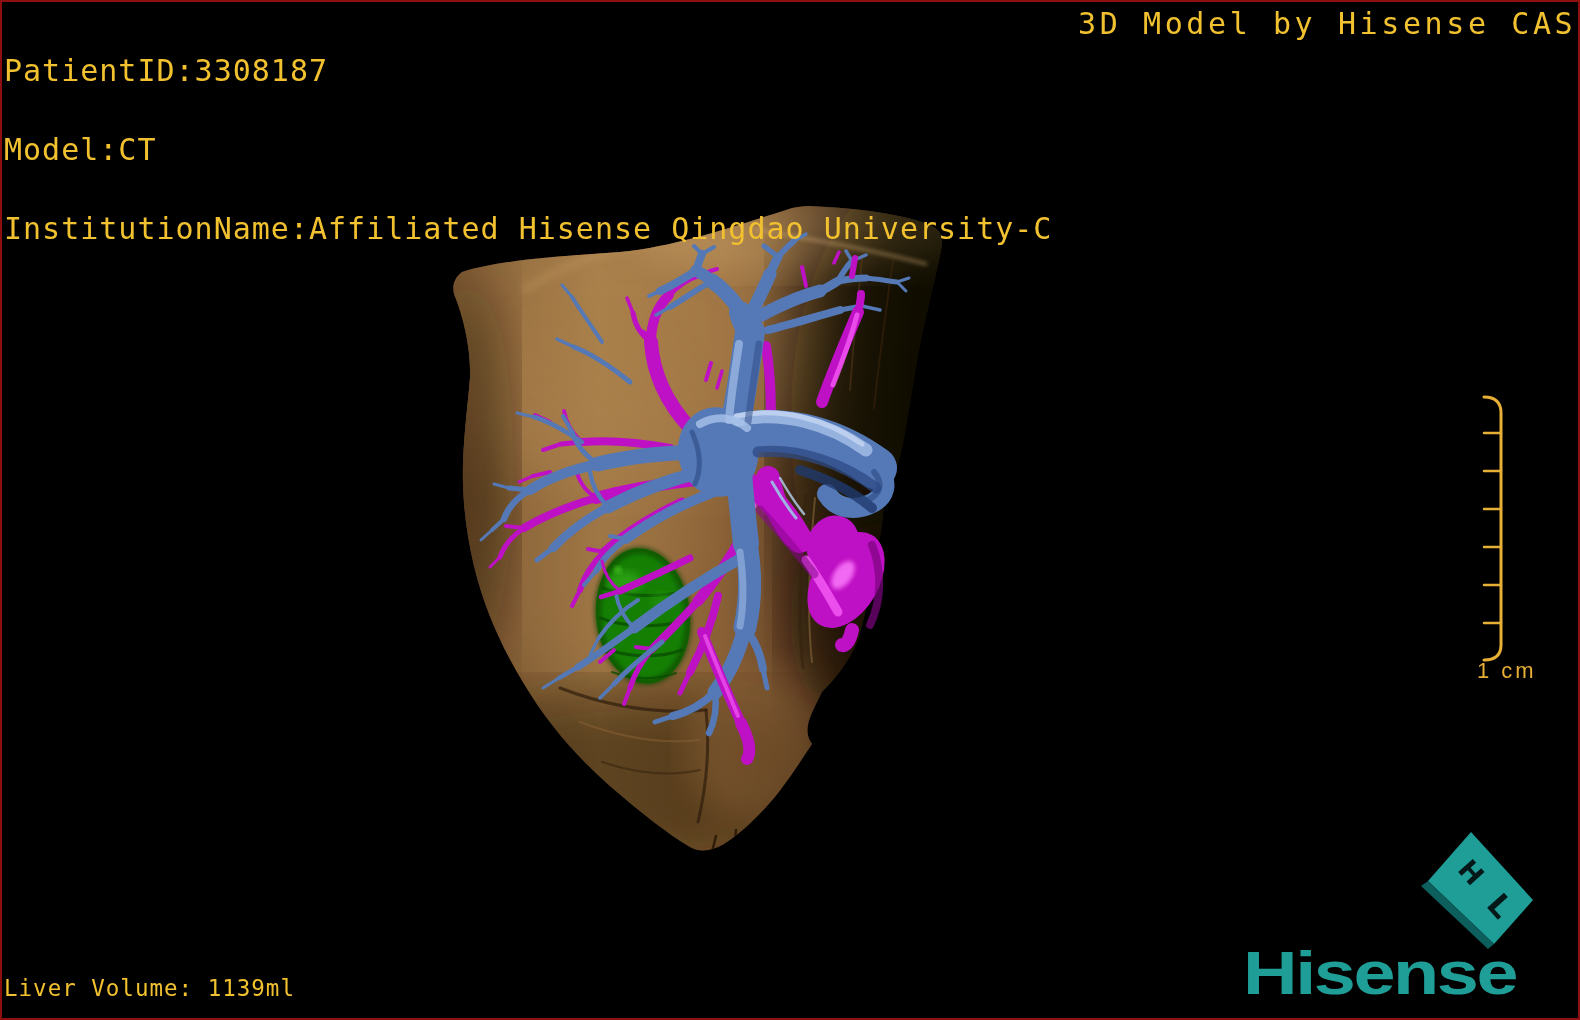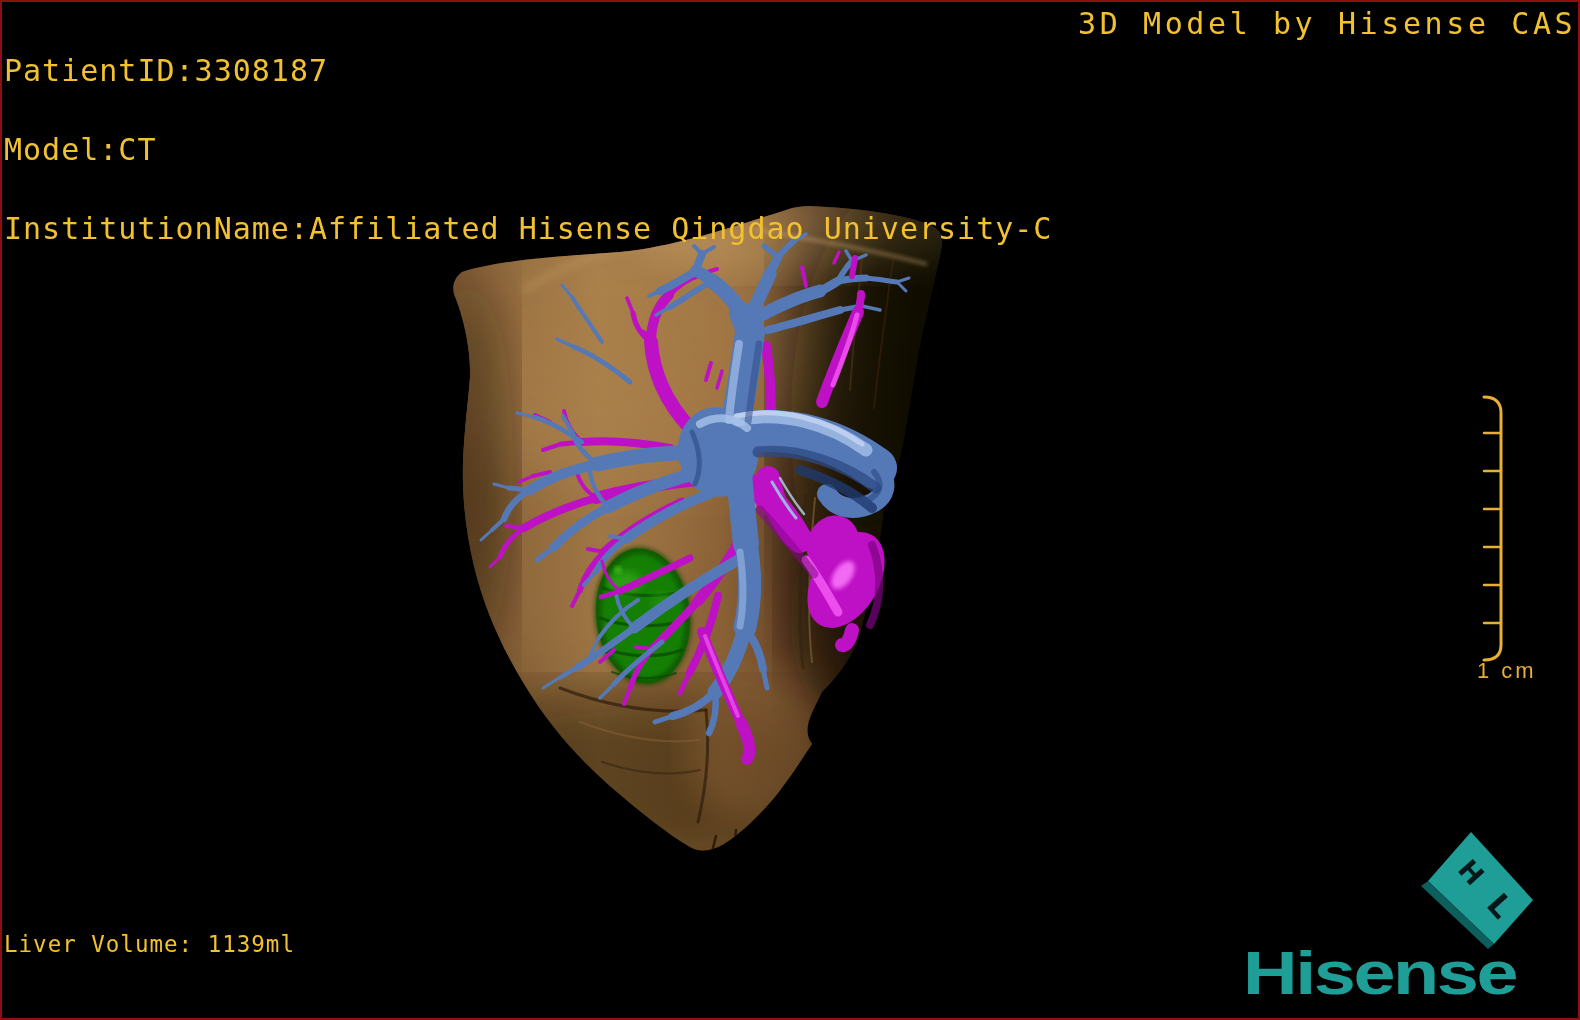--- a/index.html
+++ b/index.html
@@ -3,21 +3,21 @@
 <meta charset="utf-8">
 <style>
   html,body{margin:0;padding:0;background:#000;}
   #frame{position:relative;width:1580px;height:1020px;background:#000;overflow:hidden;
          font-family:"DejaVu Sans Mono","Liberation Mono",monospace;}
   #border-frame{position:absolute;inset:0;border:2px solid #8C1010;z-index:40;pointer-events:none;}
   #scene{position:absolute;left:0;top:0;width:1580px;height:1020px;z-index:1;}
   .ovl{position:absolute;color:#F2C12F;white-space:pre;z-index:10;}
   #patient-info{left:4px;top:5px;font-size:30px;line-height:26.4px;letter-spacing:1px;}
   #watermark-title{left:1078px;top:6px;font-size:30px;letter-spacing:3.6px;}
-  #liver-volume-label{left:4px;top:931px;font-size:22.5px;letter-spacing:1px;}
+  #liver-volume-label{left:4px;top:975px;font-size:22.5px;letter-spacing:1px;}
   #scale-bar-label{left:1441px;top:658px;font-size:22px;letter-spacing:3px;color:#E7AF35;
                    font-family:"Liberation Sans",sans-serif;font-weight:normal;z-index:10;position:absolute;margin-left:36px;}
   #hisense-wordmark{position:absolute;left:1243px;top:942px;z-index:10;color:#1F9E97;
                     font-family:"Liberation Sans",sans-serif;font-weight:bold;font-size:62px;
                     letter-spacing:-2px;line-height:1;transform:scaleX(1.22);transform-origin:0 0;}
 </style>
 </head>
 <body>
 
 <div id="frame">

